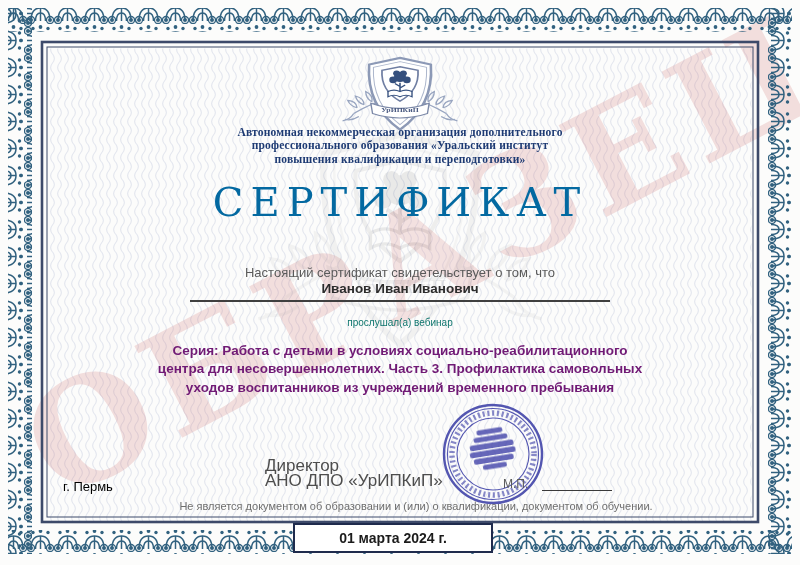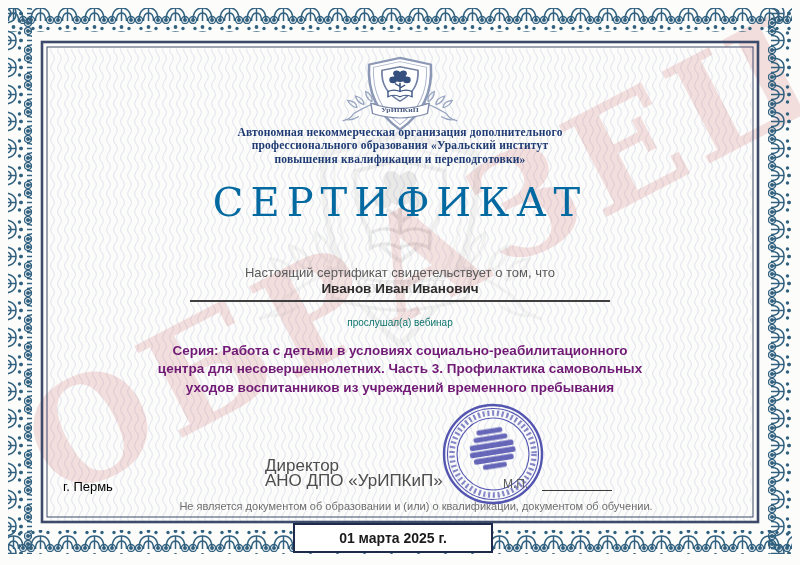--- a/index.html
+++ b/index.html
@@ -198,16 +198,16 @@
 
     <div class="abs city">г. Пермь</div>
 
     <div class="abs mp">М.П.</div>
     <div class="abs sig-line"></div>
 
     <div class="abs cline disclaimer">Не является документом об образовании и (или) о квалификации, документом об обучении.</div>
   </div>
 
   <div class="date-box">
-    <span>01 марта 2025 г.</span>
+    <span>01 марта 2024 г.</span>
   </div>
 
 </div>
 
 </body></html>

